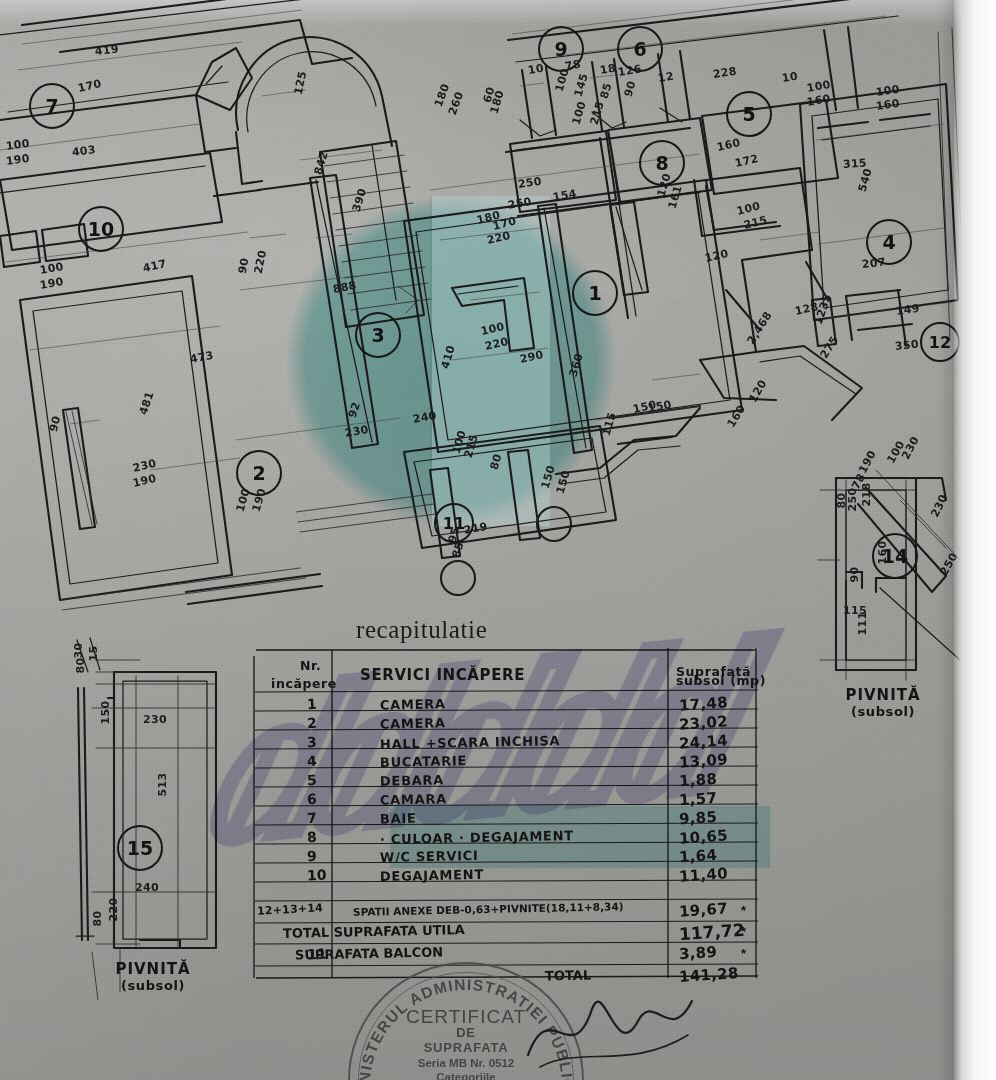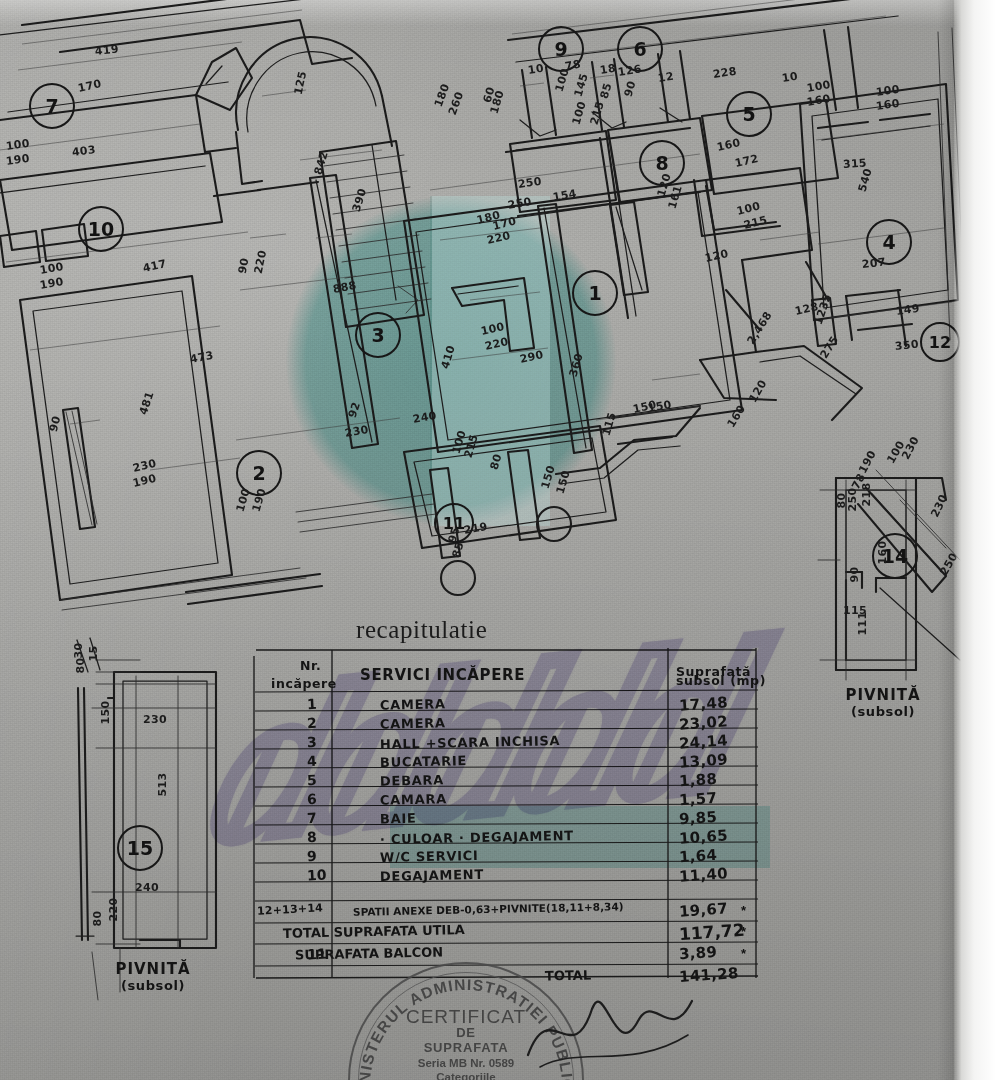--- a/index.html
+++ b/index.html
@@ -631,21 +631,21 @@
         <path id="arcpath" d="M 20 122 A 96 96 0 0 1 212 122"></path>
       </defs>
       <text>
         <textPath href="#arcpath" startOffset="50%" text-anchor="middle" id="arc-label">MINISTERUL ADMINISTRATIEI PUBLICE</textPath>
       </text>
     </svg>
     <div class="stamp-center">
       <span class="s1">CERTIFICAT</span>
       <span class="s2">DE</span>
       <span class="s3">SUPRAFATA</span>
-      <span class="s4">Seria MB Nr. 0589</span>
+      <span class="s4">Seria MB Nr. 0512</span>
       <span class="s5">Categoriile</span>
 
     </div>
   </div>
 
   <svg class="sig" viewBox="0 0 180 100">
     <path d="M8 80 C 30 20, 52 96, 72 34 C 84 2, 96 88, 118 46 C 134 16, 150 70, 172 26" fill="none" stroke="#1d1d1d" stroke-width="2.2" stroke-linecap="round"></path>
     <path d="M20 92 C 60 70, 110 96, 168 60" fill="none" stroke="#1d1d1d" stroke-width="1.6" stroke-linecap="round"></path>
   </svg>
 

